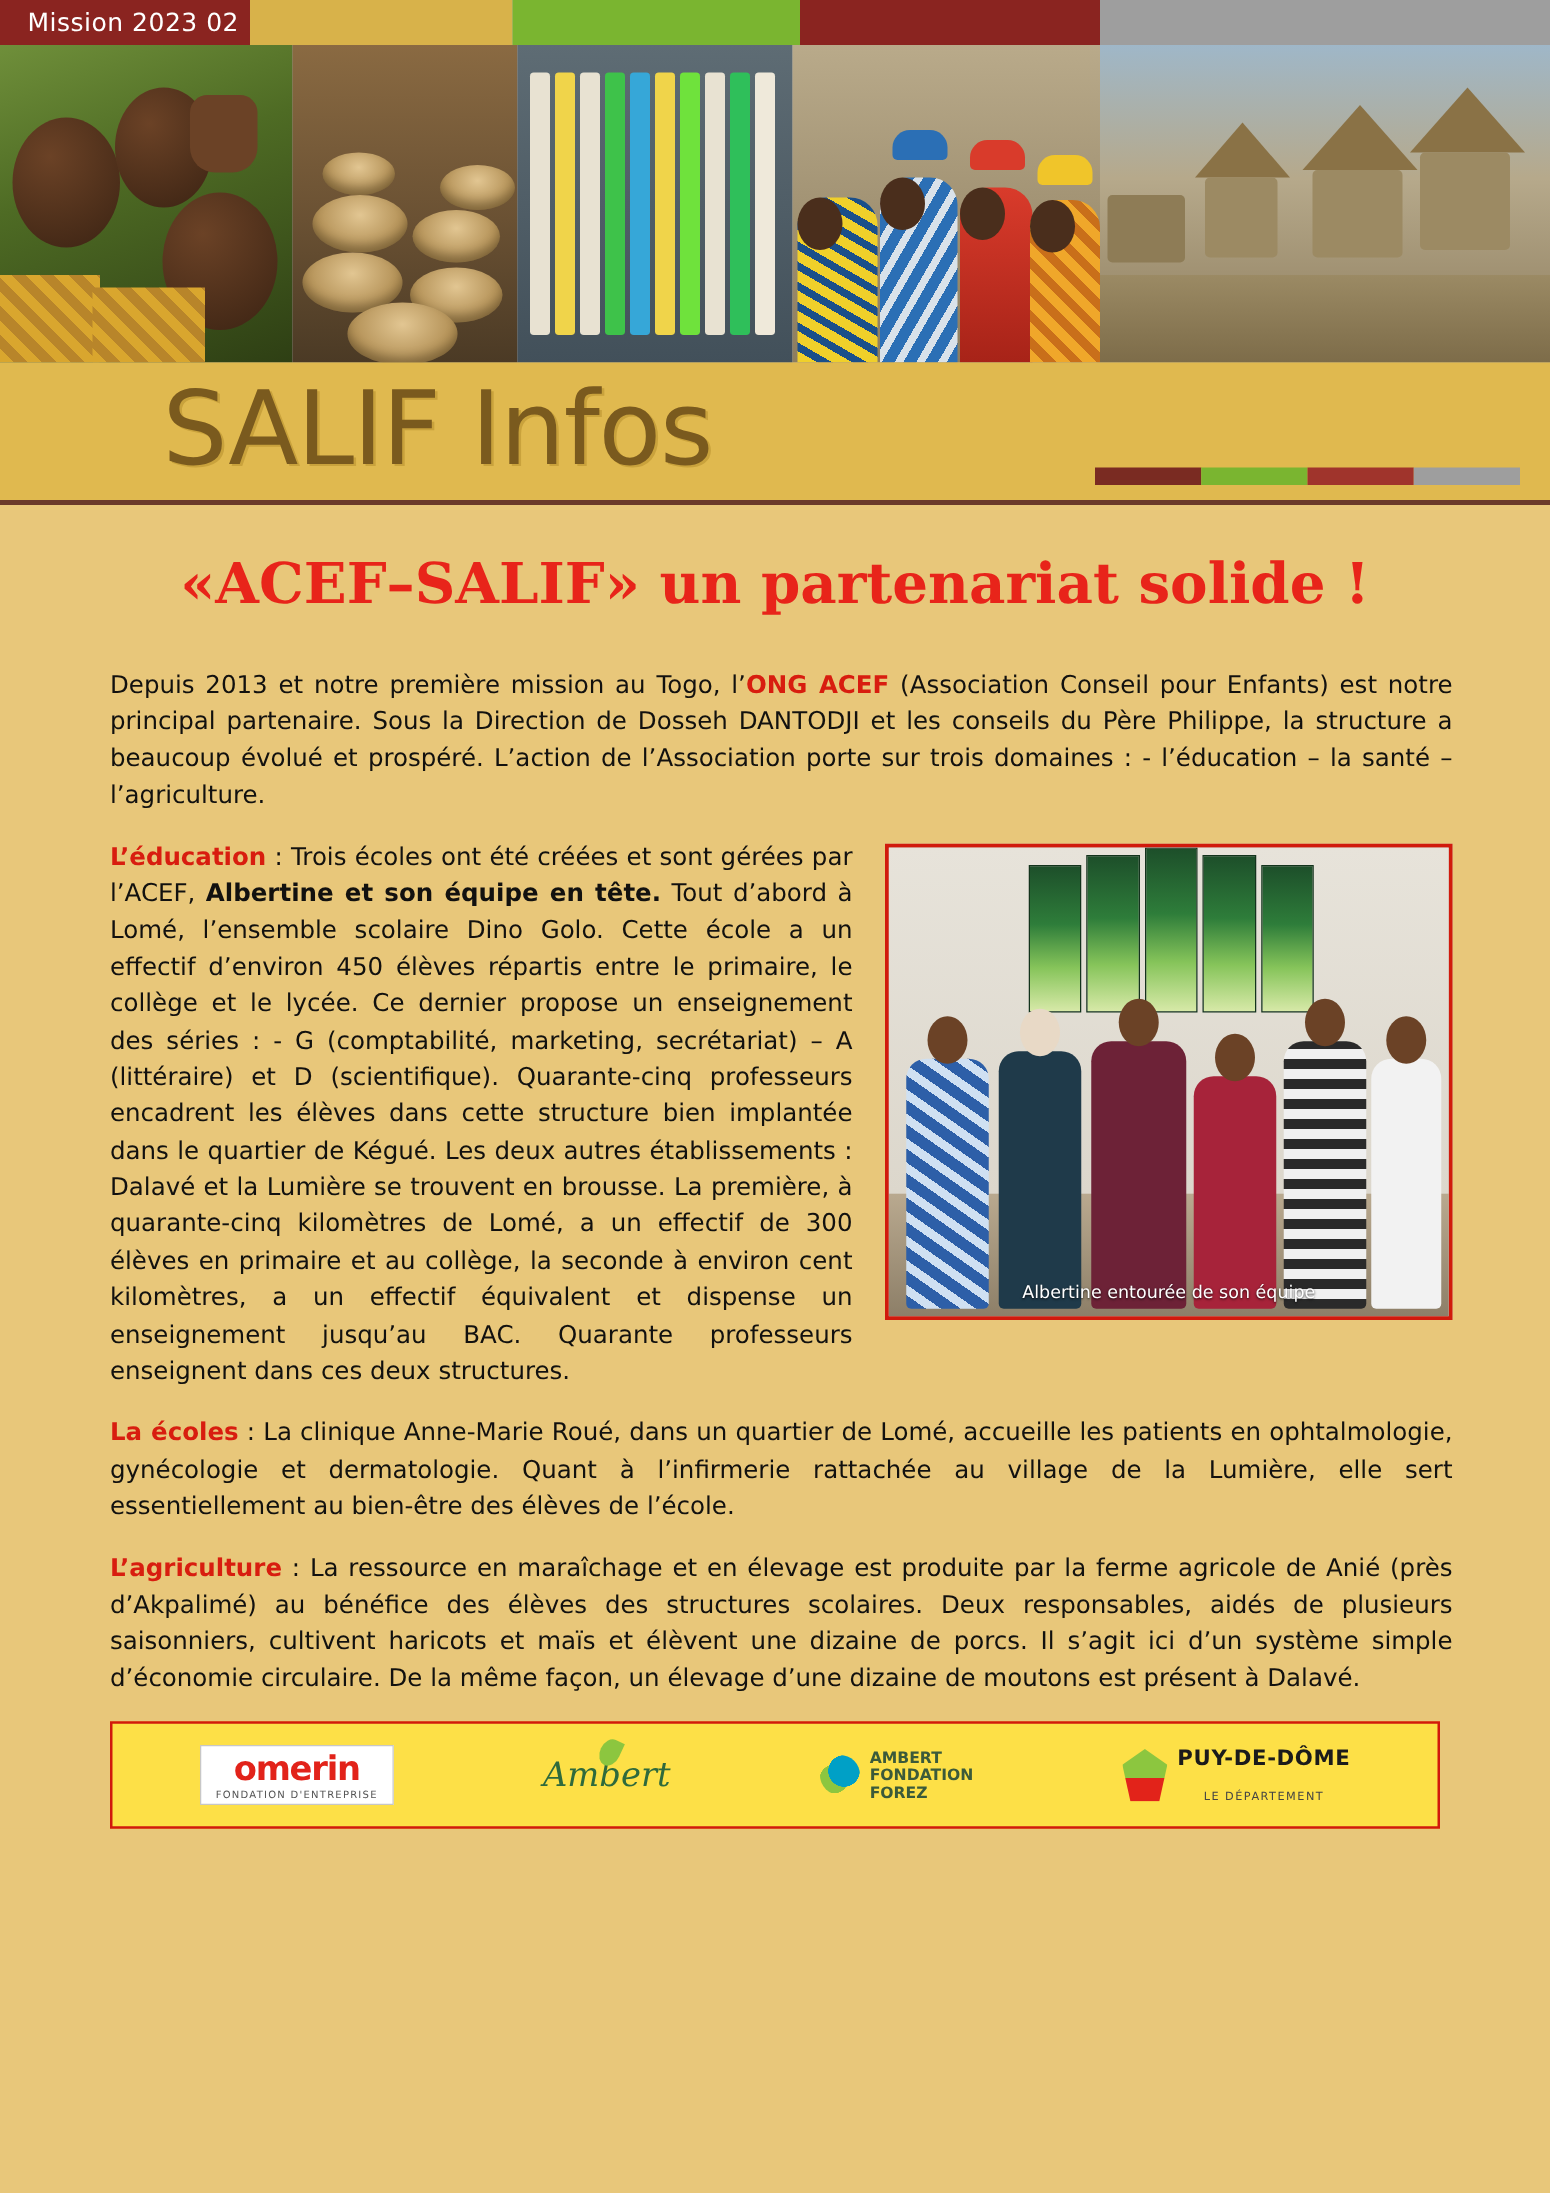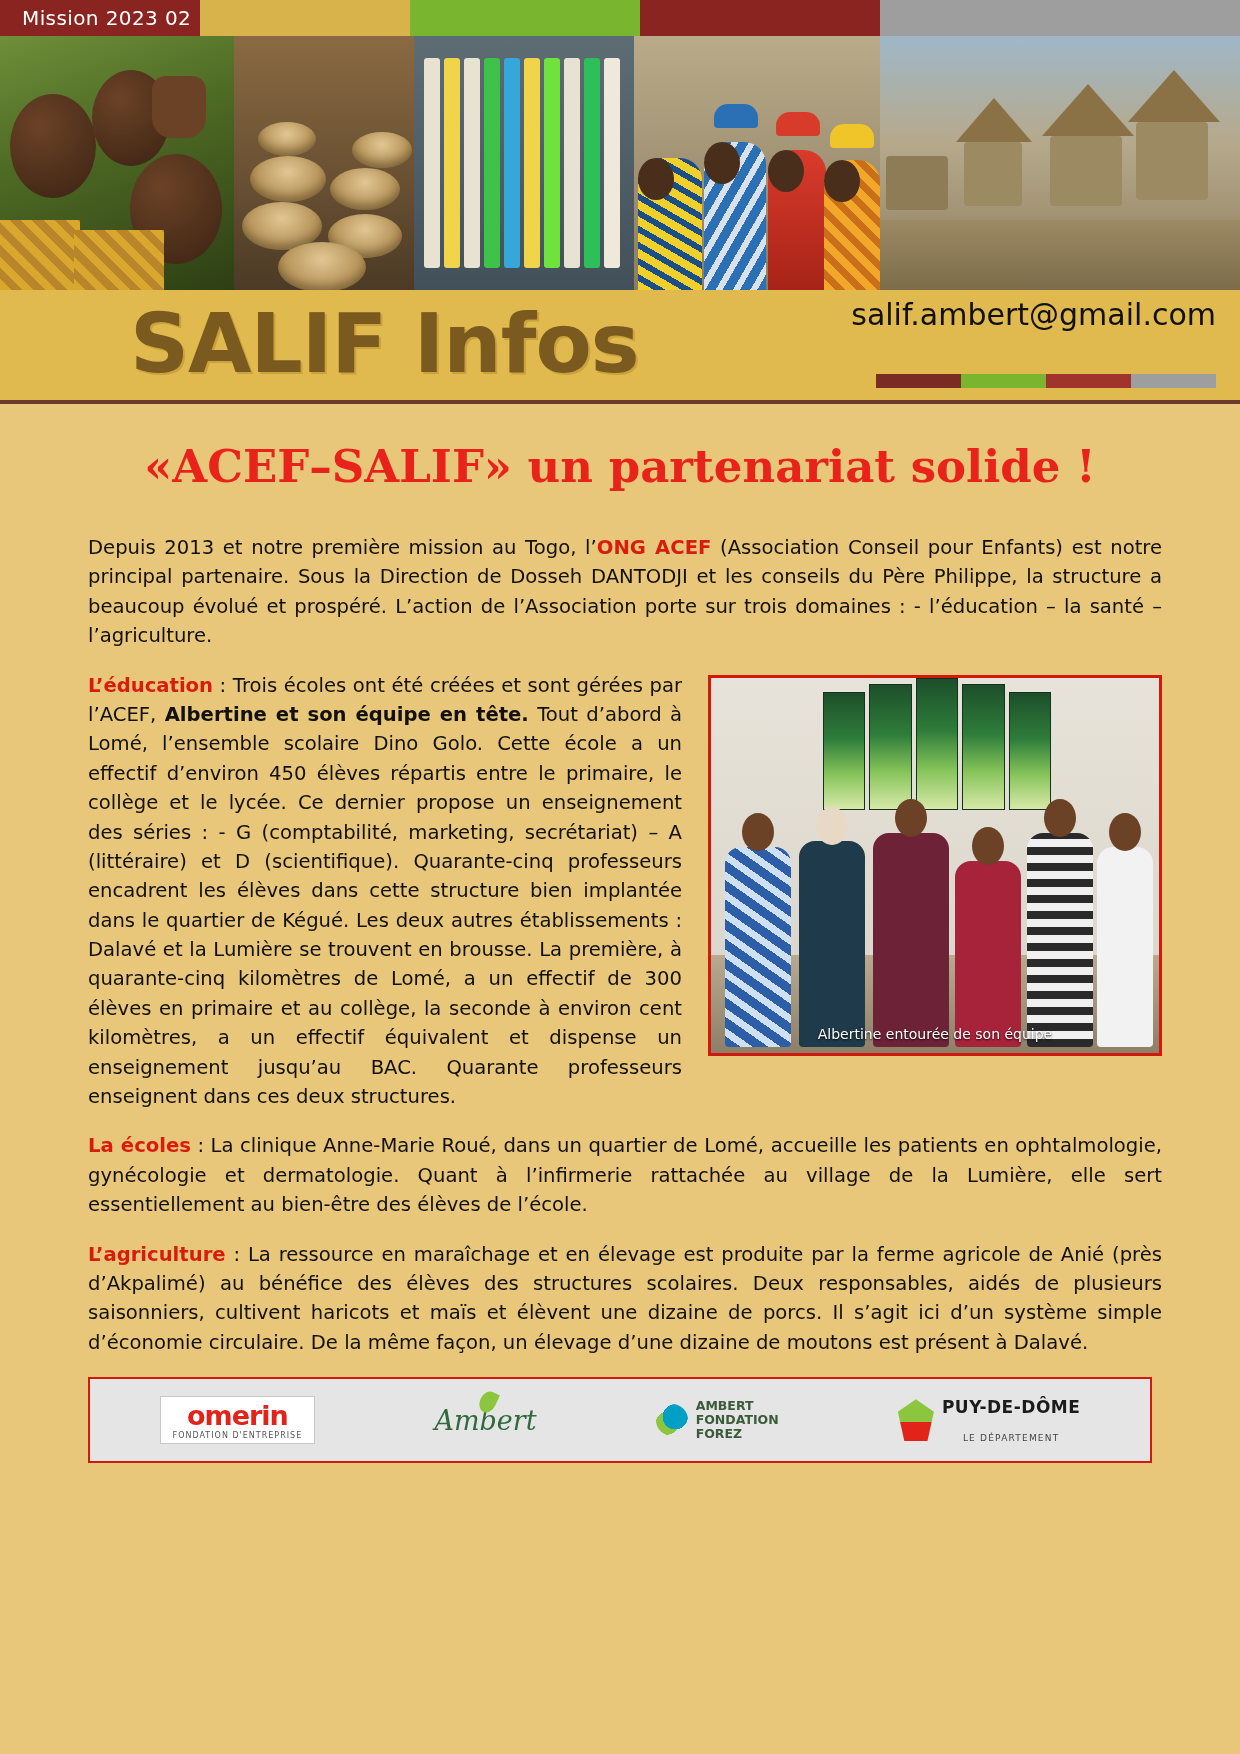--- a/index.html
+++ b/index.html
@@ -141,21 +141,21 @@
     width: 1240px;
     height: 110px;
     background: #e0b94f;
     border-bottom: 4px solid #6b3a2a;
   }
   .salif-title {
     position: absolute;
     left: 130px;
     top: 6px;
     font-size: 82px;
-    font-weight: bold;
+    font-weight: normal;
     font-family: "DejaVu Sans", sans-serif;
     color: #7a5a1e;
     text-shadow: 2px 2px 0 #c9a23c;
     letter-spacing: -1px;
   }
   .contact {
     position: absolute;
     right: 24px;
     top: 6px;
     text-align: right;
@@ -264,21 +264,21 @@
     text-shadow: 0 1px 2px rgba(0,0,0,.9);
     z-index: 9;
   }
 
   
   .sponsors {
     clear: both;
     margin: 16px 88px 0 88px;
     height: 82px;
     border: 2px solid #d11a0c;
-    background: #e5e5e5;
+    background: #fde047;
     display: flex;
     align-items: center;
     justify-content: space-around;
     padding: 0 10px;
   }
   .sponsor { text-align: center; }
 
   .omerin-box {
     background: #ffffff;
     border: 1px solid #c7c7c7;
@@ -428,21 +428,20 @@
       <div class="wall" style="left:84px;top:106px;width:58px;height:64px;"></div>
       <div class="wall" style="left:6px;top:120px;width:62px;height:54px;background:#8e7c56;"></div>
     </div>
 
   </div>
 </div>
 
 <div class="title-band">
   <div class="salif-title">SALIF Infos</div>
   <div class="contact">
-    <div>salif.ambert@gmail.com</div>
   </div>
   <div class="contact-bars">
     <div class="seg" style="flex:1;background:#7a2b22;"></div>
     <div class="seg" style="flex:1;background:#7ab530;"></div>
     <div class="seg" style="flex:1;background:#a0342c;"></div>
     <div class="seg" style="flex:1;background:#9e9e9e;"></div>
   </div>
 </div>
 
 <div class="page-body">

